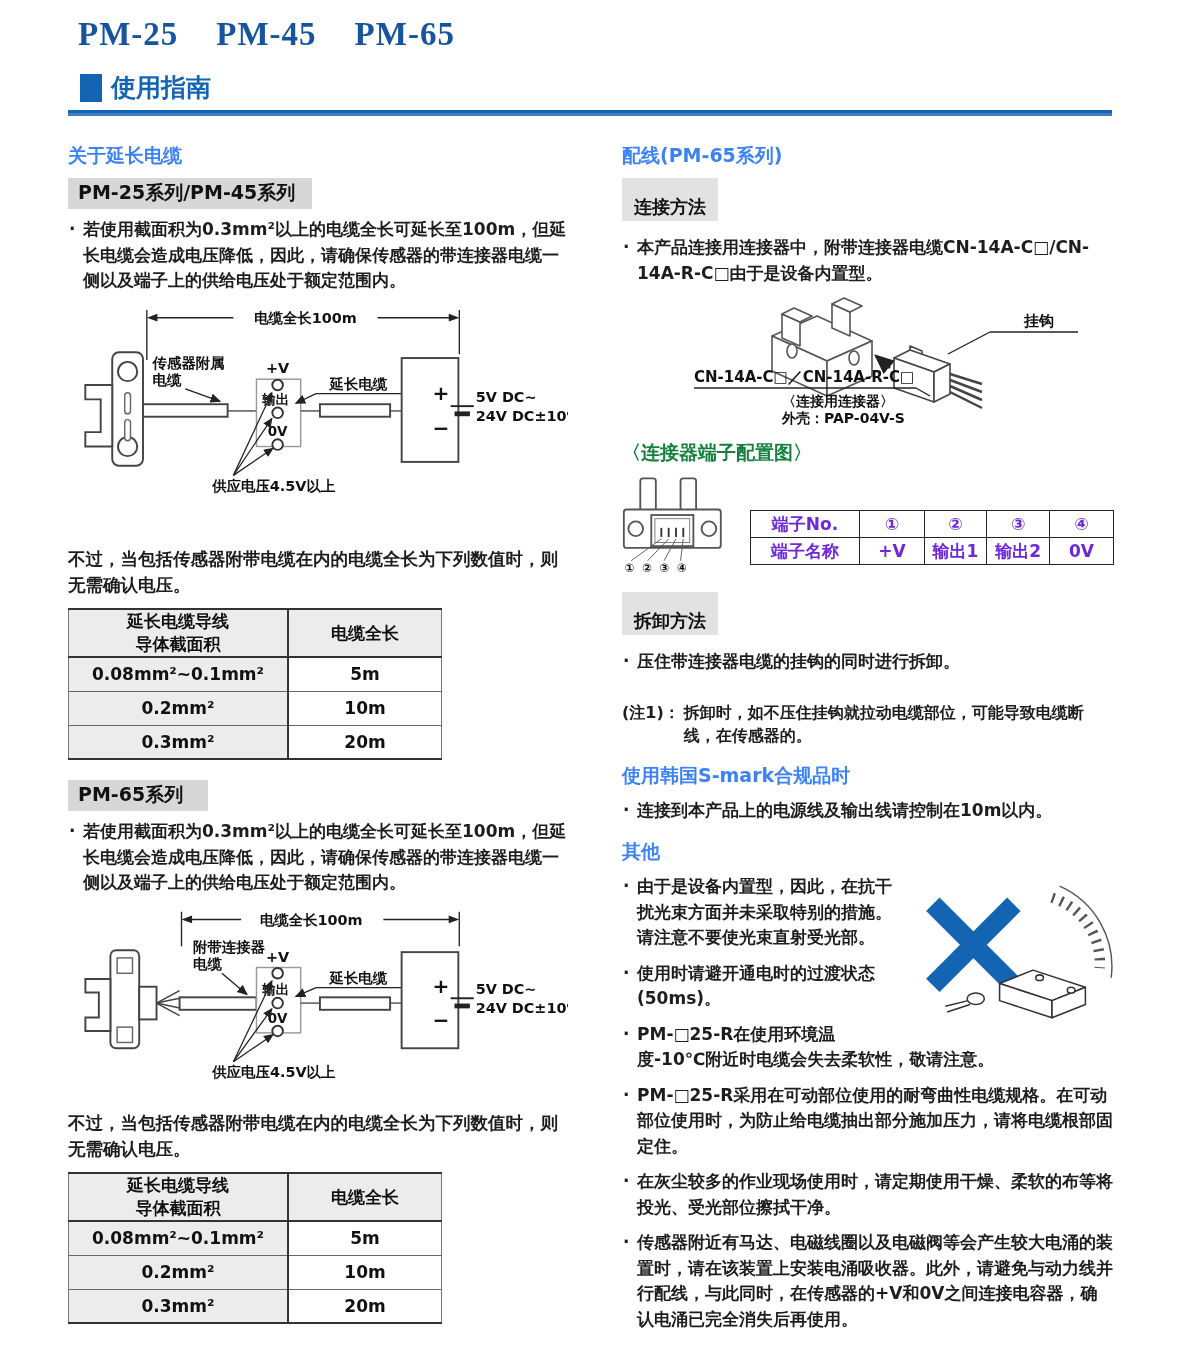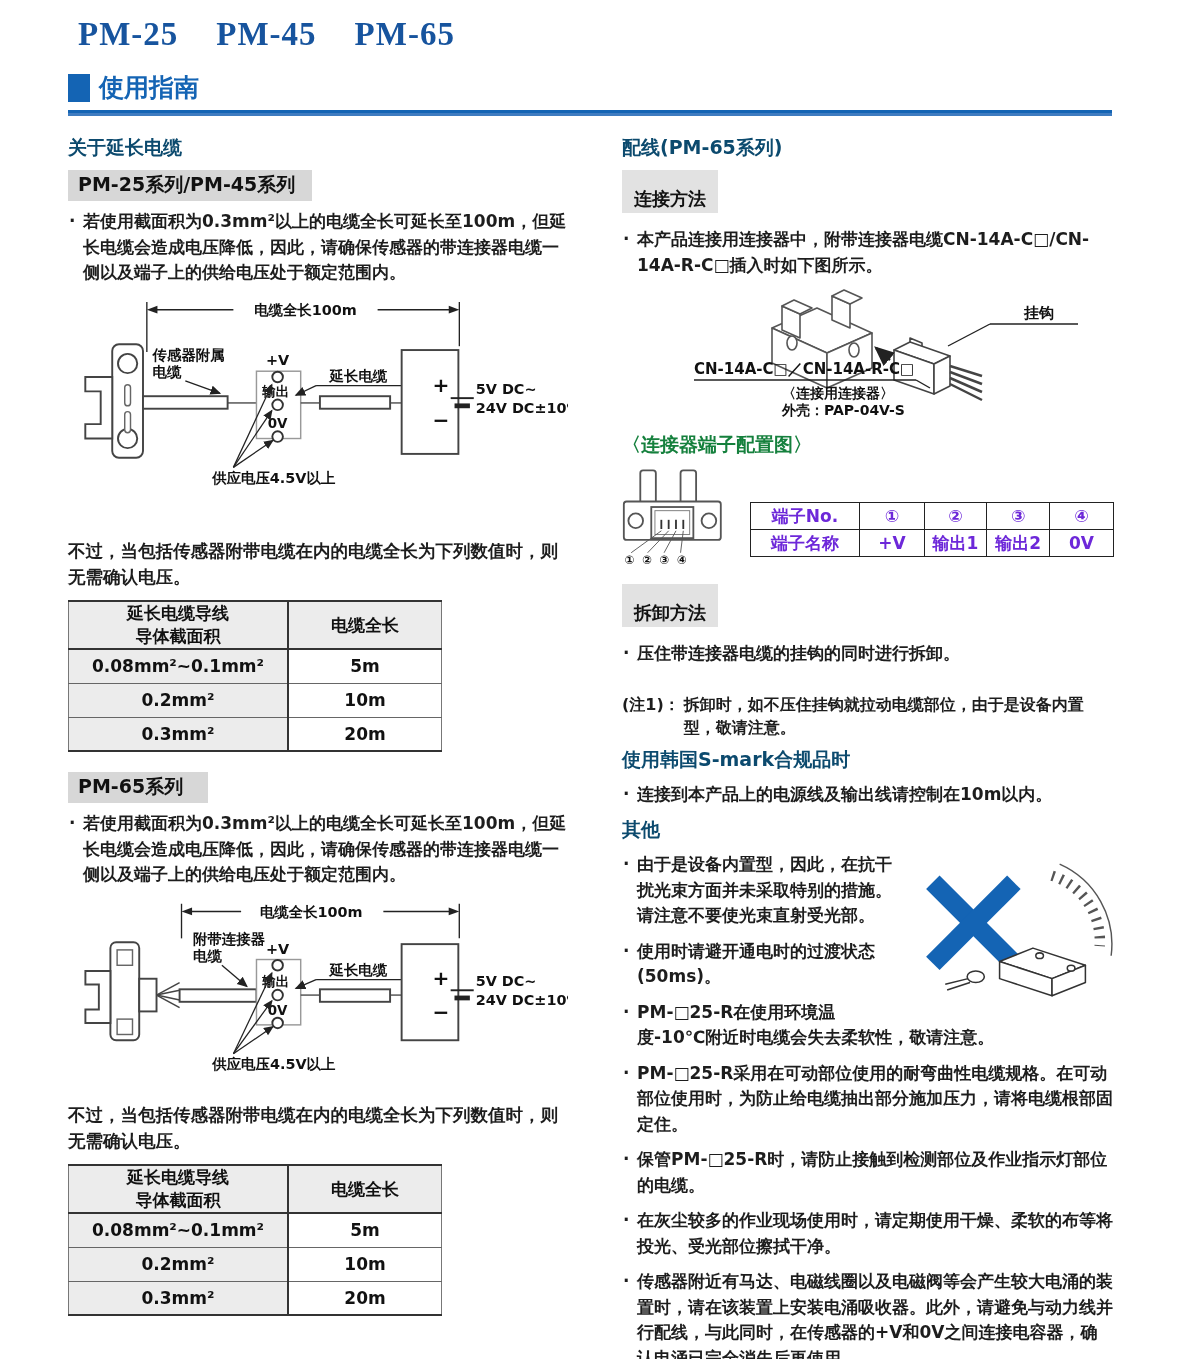--- a/index.html
+++ b/index.html
@@ -10,34 +10,34 @@
     -webkit-font-smoothing:antialiased;
   }
   .page{padding:16px 0 0 68px;}
   
   .doc-title{
     font-family:"Liberation Serif","DejaVu Serif",serif;
     color:#17549e;font-size:33px;font-weight:700;letter-spacing:1px;
     margin:0 0 18px 10px;
   }
   .doc-title span{margin-right:38px;}
-  .section-bar{display:flex;align-items:center;margin:0 0 6px 0;text-align:center;}
+  .section-bar{display:flex;align-items:center;margin:0 0 6px 12px;text-align:center;}
   .blue-sq{width:22px;height:28px;background:#1464b4;margin-right:9px;}
   .section-bar-label{font-size:25px;font-weight:700;color:#1464b4;}
   .rule{
     width:1044px;height:0;
     border-top:3px solid #1464b4;
     box-shadow:0 3px 0 #3f7cc0;
     margin-bottom:14px;
   }
   
   .columns{display:flex;margin-top:12px;}
   .col-left{width:502px;}
   .col-right{width:492px;margin-left:52px;}
-  h3.blue-h{font-size:19px;font-weight:700;color:#0c4a6e;margin:8px 0 9px 0;}
+  h3.blue-h{font-size:19px;font-weight:700;color:#3b82f6;margin:16px 0 9px 0;}
   .graybar{
     background:#d7d7d7;font-size:19px;font-weight:700;color:#111;
     padding:2px 10px 3px 10px;margin:0 0 8px 0;box-sizing:border-box;
   }
   .graybar.small{background:#e2e2e2;display:inline-block;font-size:18px;padding:17px 12px 2px 12px;}
   p.bullet{
     position:relative;margin:0 0 10px 0;padding-left:15px;
     font-size:17px;font-weight:700;line-height:1.5;
   }
   p.bullet::before{content:"·";position:absolute;left:1px;top:0;font-weight:900;}
@@ -275,21 +275,21 @@
               <td class="c2">20m</td>
             </tr>
         </tbody>
       </table>
     </div>
 
     <div class="col-right">
       <h3 class="blue-h">配线(PM-65系列)</h3>
 
       <div class="graybar small">连接方法</div>
-      <p class="bullet" style="margin-top:6px;">本产品连接用连接器中，附带连接器电缆CN-14A-C□/CN-14A-R-C□插入时如下图所示。</p>
+      <p class="bullet" style="margin-top:6px;">本产品连接用连接器中，附带连接器电缆CN-14A-C□/CN-14A-R-C□由于是设备内置型。</p>
 
       
       <svg class="diag" width="470" height="134" viewBox="0 0 470 134">
         <defs>
           <marker id="ah3" markerWidth="9" markerHeight="8" refX="7" refY="3.5" orient="auto">
               <path d="M0,0 L8,3.5 L0,7 Z" fill="#222"></path>
             </marker>
         </defs>
         <g fill="#fff" stroke="#555" stroke-width="1.6" stroke-linejoin="round">
           <polygon points="150,40 195,20 250,45 205,65"></polygon>
@@ -372,21 +372,21 @@
             </tr>
           </tbody>
         </table>
       </div>
 
       <div class="graybar small">拆卸方法</div>
       <p class="bullet" style="margin-top:6px;">压住带连接器电缆的挂钩的同时进行拆卸。</p>
 
       <div class="note-row">
         <span class="note-label">(注1)：</span>
-        <span class="note-text">拆卸时，如不压住挂钩就拉动电缆部位，由于是设备内置型，敬请注意。</span>
+        <span class="note-text">拆卸时，如不压住挂钩就拉动电缆部位，可能导致电缆断线，在传感器的。</span>
       </div>
 
       <h3 class="blue-h smark-gap">使用韩国S-mark合规品时</h3>
       <p class="bullet">连接到本产品上的电源线及输出线请控制在10m以内。</p>
 
       <h3 class="blue-h other-gap">其他</h3>
       <div>
         <div class="float-fig">
           <svg width="205" height="148" viewBox="0 0 215 150">
             <line x1="25" y1="25" x2="110" y2="110" stroke="#1464b4" stroke-width="20"></line>
@@ -402,20 +402,19 @@
               <line x1="64" y1="130" x2="40" y2="138"></line>
               <ellipse cx="137" cy="102" rx="4" ry="3"></ellipse>
               <ellipse cx="170" cy="115" rx="4" ry="3"></ellipse>
             </g>
           </svg>
         </div>
         <p class="bullet">由于是设备内置型，因此，在抗干扰光束方面并未采取特别的措施。请注意不要使光束直射受光部。</p>
         <p class="bullet">使用时请避开通电时的过渡状态(50ms)。</p>
         <p class="bullet">PM-□25-R在使用环境温度-10℃附近时电缆会失去柔软性，敬请注意。</p>
         <p class="bullet">PM-□25-R采用在可动部位使用的耐弯曲性电缆规格。在可动部位使用时，为防止给电缆抽出部分施加压力，请将电缆根部固定住。</p>
-        <p class="bullet">保管PM-□25-R时，请防止接触到检测部位及作业指示灯部位的电缆。</p>
         <p class="bullet">在灰尘较多的作业现场使用时，请定期使用干燥、柔软的布等将投光、受光部位擦拭干净。</p>
         <p class="bullet">传感器附近有马达、电磁线圈以及电磁阀等会产生较大电涌的装置时，请在该装置上安装电涌吸收器。此外，请避免与动力线并行配线，与此同时，在传感器的+V和0V之间连接电容器，确认电涌已完全消失后再使用。</p>
       </div>
     </div>
 
   </div>
 </div>
 
 </body></html>

